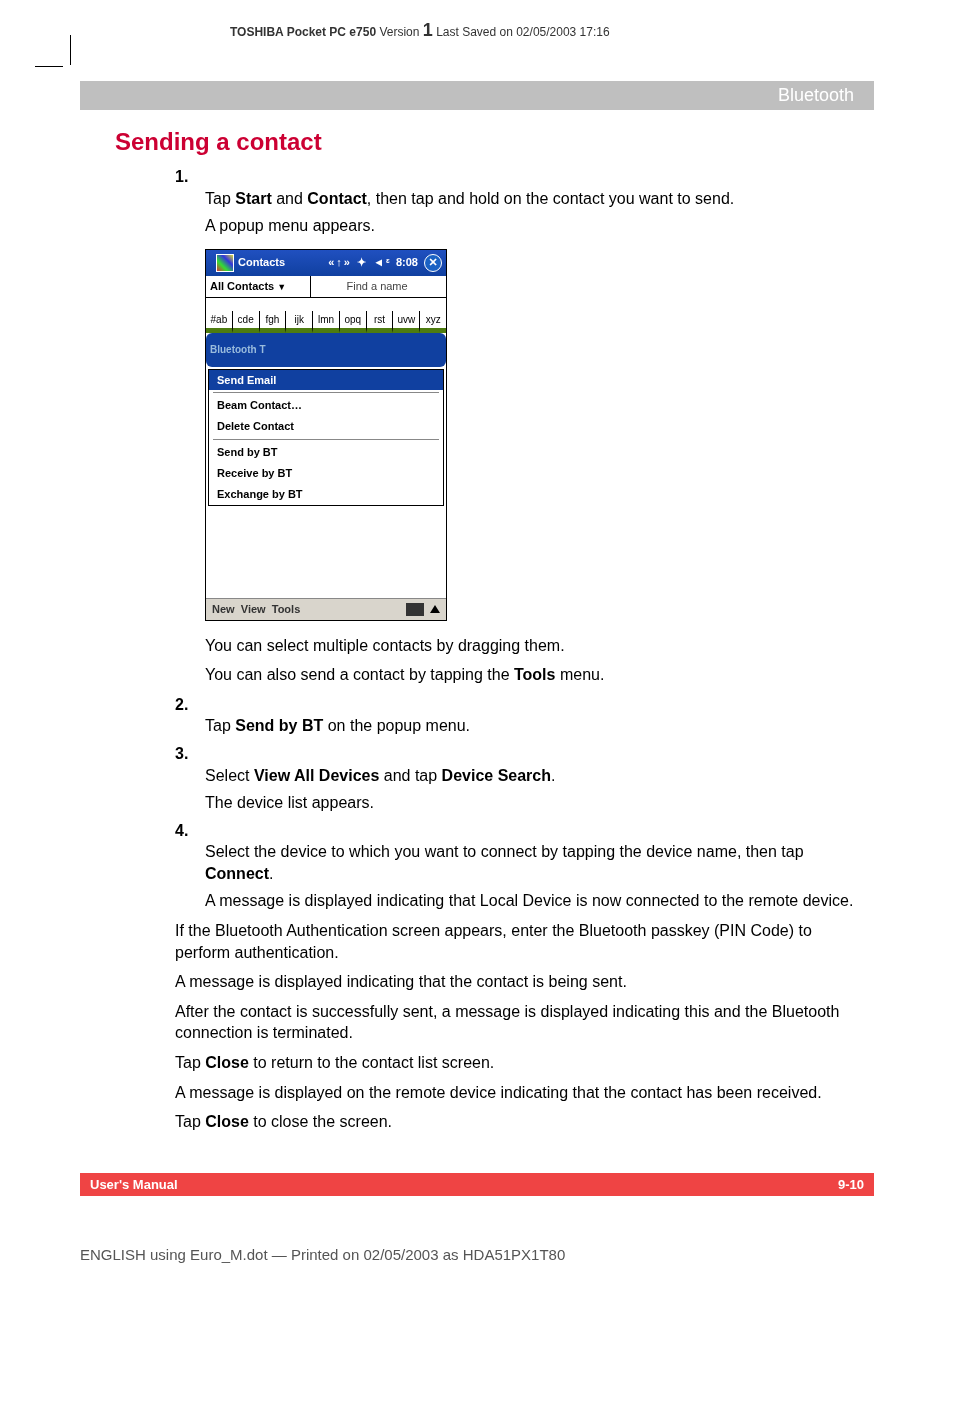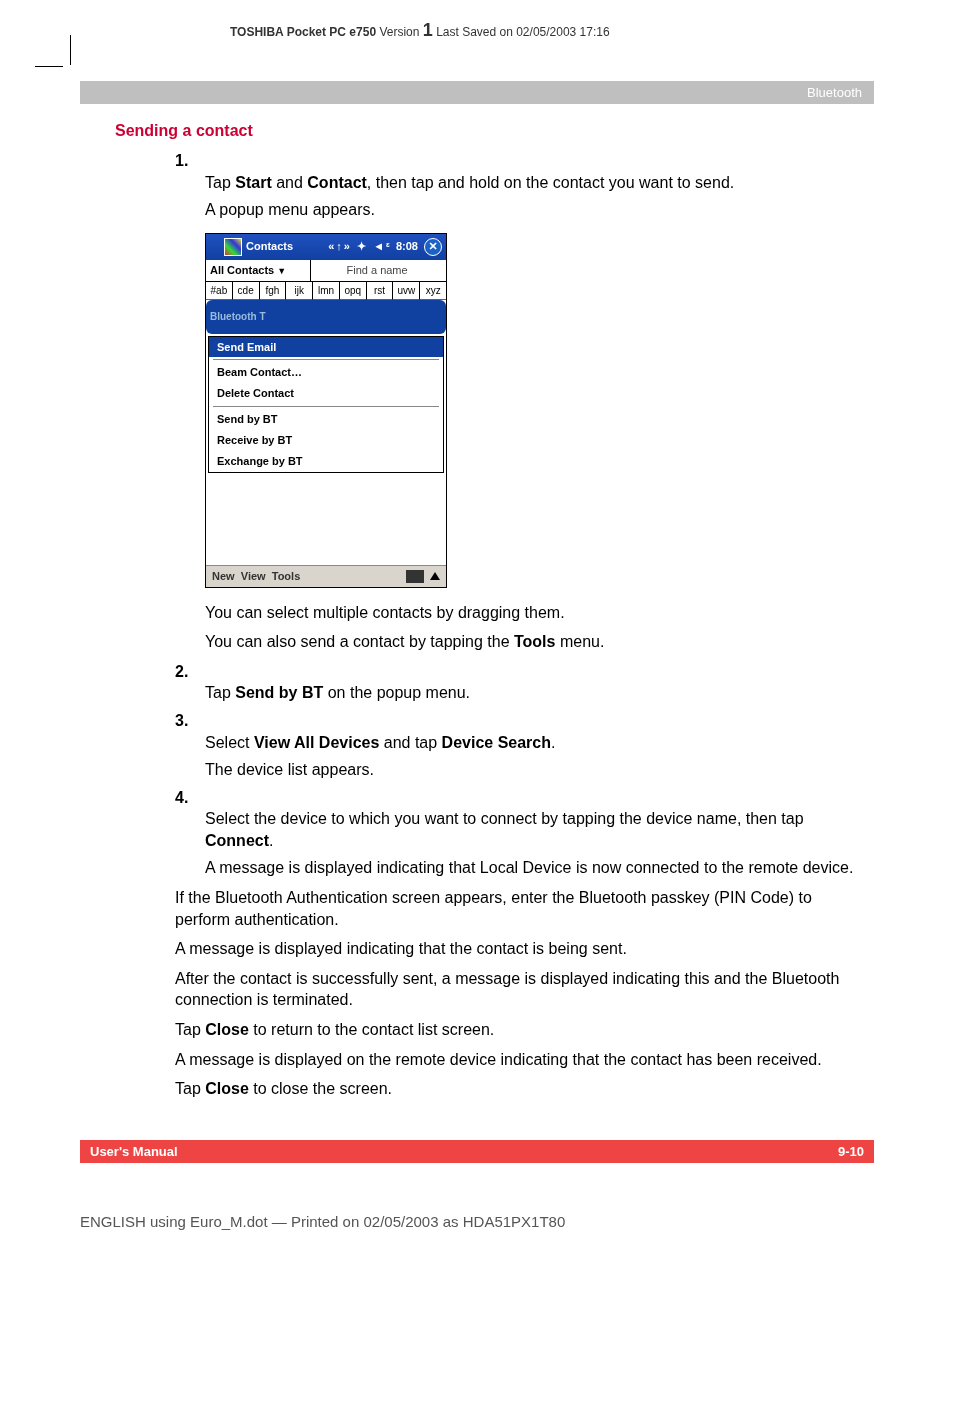--- a/index.html
+++ b/index.html
@@ -18,30 +18,30 @@
     font-size: 12px;
     color: #333;
     margin: 0 0 40px 150px;
   }
   .header-line b { font-weight: bold;}
   .ver { font-size: 18px; font-weight: bold; }
   .breadcrumb-bar {
     background: #bfbfbf;
     color: #fff;
     text-align: right;
-    padding: 4px 12px;
-    font-size: 13px;
+    padding: 4px 20px;
+    font-size: 18px;
     margin-bottom: 18px;
     font-family: Arial;
   }
   h2.section {
     color: #cc0033;
     font-family: Arial, Helvetica, sans-serif;
     font-weight: bold;
-    font-size: 16px;
+    font-size: 24px;
     margin: 8px 0 10px 35px;
   }
   .content-block {
     margin-left: 125px;
     margin-right: 30px;
     font-size: 16px;
     line-height: 1.35;
   }
   ol.steps { list-style: none; padding: 0; margin: 0;}
   ol.steps > li { margin-bottom: 6px;}
@@ -66,21 +66,21 @@
     border: 1px solid #000;
     background: #fff;
     font-family: Tahoma, Verdana, sans-serif;
     font-size: 11px;
   }
   .titlebar {
     background: linear-gradient(#2050c0, #1040a0);
     color: #fff;
     display:flex;
     align-items:center;
-    padding: 2px 4px 2px 18px;
+    padding: 2px 4px 2px 10px;
     height: 22px;
     font-weight: bold;
   }
   .winlogo {
     width:16px; height:16px; margin-right:4px;
     background: linear-gradient(45deg,#d33,#3d3,#33d,#dd3);
     border:1px solid #fff;
   }
   .titlebar .spacer{flex:1;}
   .status-icons { font-size:11px; letter-spacing:2px; margin-right:4px;}
@@ -96,21 +96,21 @@
     width:50%; padding:3px 4px; border-right:1px solid #000;
     font-weight:bold; font-size:11px;
   }
   .dropdown .arrow{font-size:9px;}
   .find {
     width:50%; padding:3px 4px; font-weight:normal; color:#444;
   }
   .alpha {
     display:flex; font-size:10px; text-align:center;
   }
-  .alpha div { flex:1; border-right:1px solid #000; border-bottom:1px solid #4d7c0f; padding:2px 0;}
+  .alpha div { flex:1; border-right:1px solid #000; border-bottom:5px solid #4d7c0f; padding:2px 0;margin-top:13px;}
   .alpha div:last-child{border-right:none;}
   .bt-header {
     background:#1040a0; color:#9bd; font-size:10px; font-weight:bold; padding:10px 4px;border-radius:6px;
   }
   .ctx-menu {
     border:1px solid #000; margin:2px; background:#fff;
   }
   .ctx-menu .item {
     padding:3px 8px; font-size:11px; font-weight:bold; color:#000;
   }

